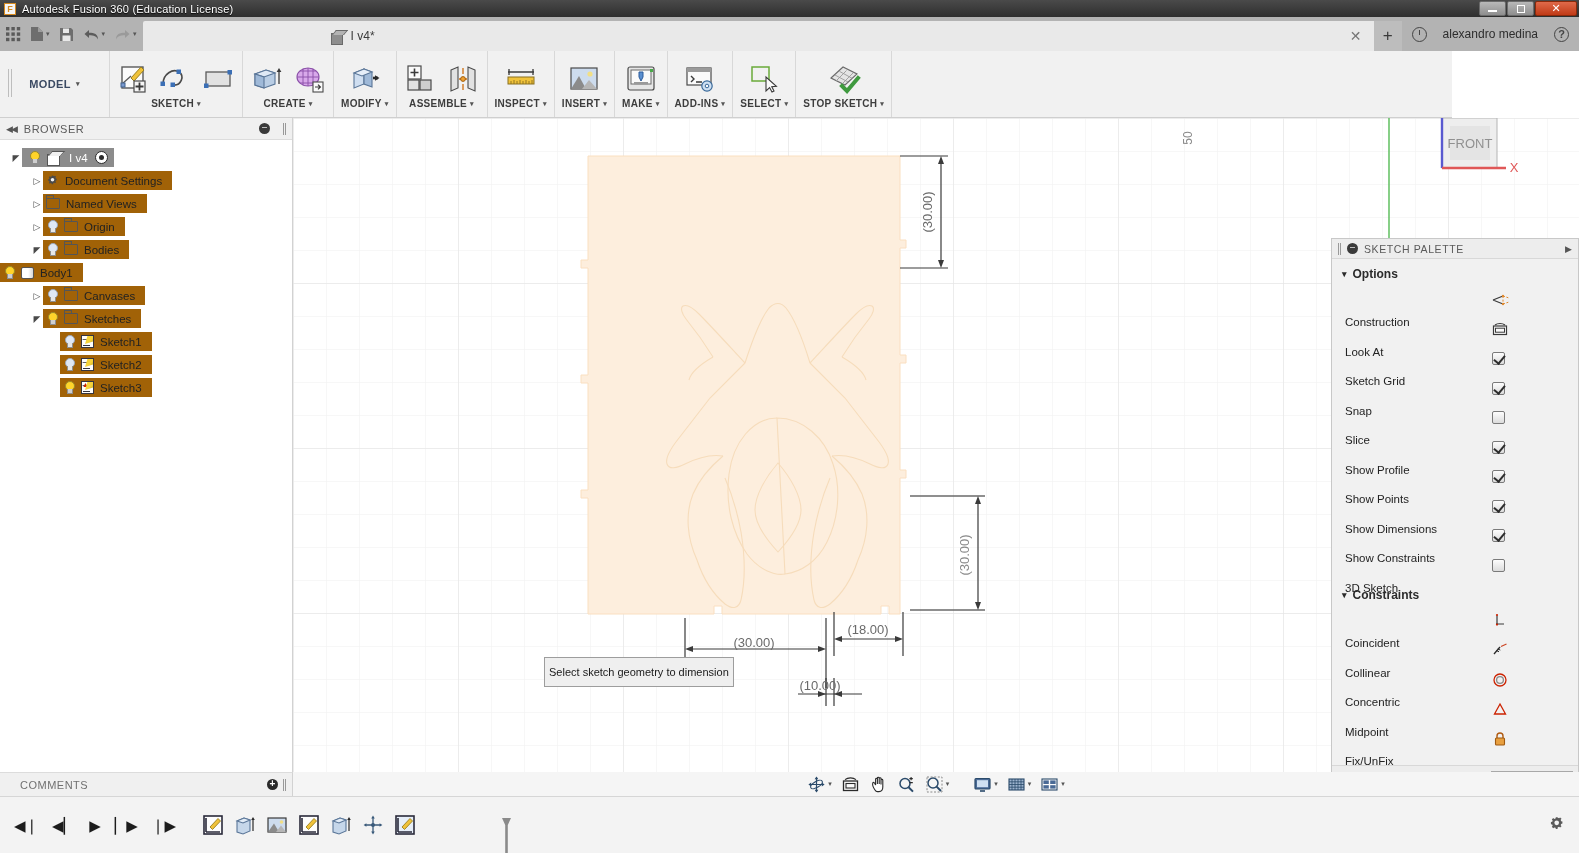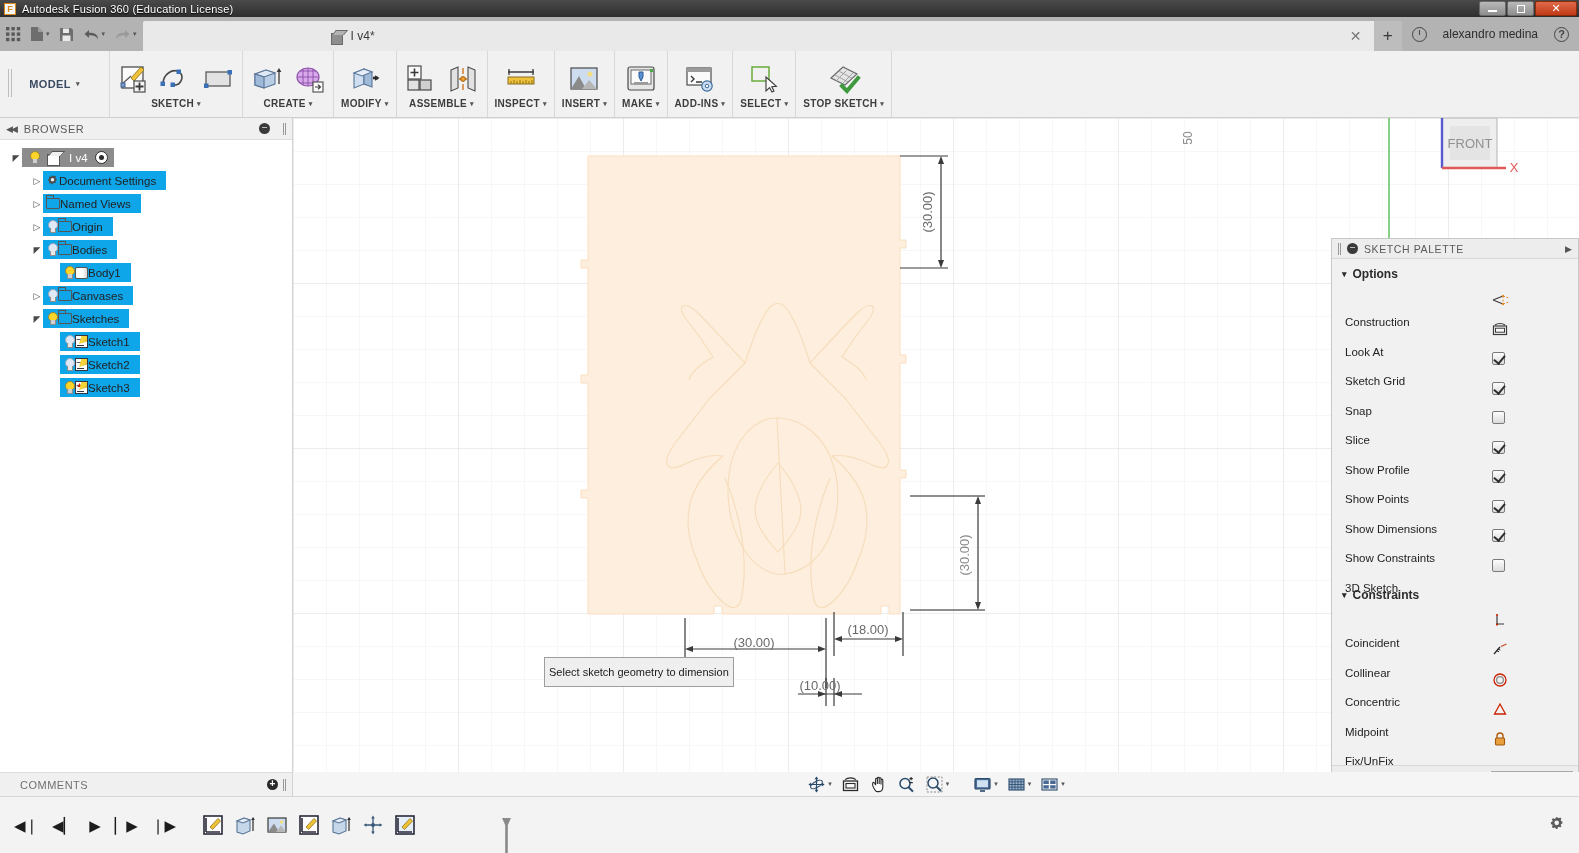--- a/index.html
+++ b/index.html
@@ -47,21 +47,21 @@
   #right-tools { display:flex; align-items:center; height:34px; gap:16px; padding:0 10px; }
   #user-name { font-size:12px; color:#2d2d2d; }
   .circ-icon { width:15px; height:15px; border:1.6px solid #444; border-radius:50%;
     position:relative; display:inline-block; }
   .circ-icon.clock:after { content:""; position:absolute; left:6px; top:2.5px; width:1.4px;
     height:5px; background:#444; }
   .circ-icon.help { font-size:11px; text-align:center; line-height:13px; color:#444;
     font-weight:bold; }
 
   
-  #ribbon { position:absolute; left:0; top:51px; width:1579px; height:67px;
+  #ribbon { position:absolute; left:0; top:51px; width:1452px; height:67px;
     background:#f1f1f1; border-bottom:1px solid #cfcfcf; display:flex; align-items:stretch; }
   #model-menu { width:110px; display:flex; align-items:center; justify-content:center;
     font-size:11px; font-weight:bold; color:#3b4a63; letter-spacing:.4px; gap:5px;
     border-right:1px solid #d8d8d8; position:relative; }
   #model-menu:before { content:""; position:absolute; left:8px; top:18px; width:1px;
     height:28px; background:#bdbdbd; box-shadow:3px 0 0 #bdbdbd; }
   .rgroup { display:flex; flex-direction:column; align-items:center; justify-content:flex-start;
     padding:3px 7px 0 7px; border-right:1px solid #d8d8d8;font-weight:bold; }
   .rgroup-icons { display:flex; gap:8px; align-items:flex-end; height:42px; }
   .rgroup-label { font-size:10px; color:#3d3d3d; letter-spacing:.3px; margin-top:2px;
@@ -75,21 +75,21 @@
   #browser-head { height:22px; background:#f0f0f0; border-bottom:1px solid #dcdcdc;
     display:flex; align-items:center; padding:0 6px; gap:8px; }
   #browser-head .title { font-size:11px; color:#5a5a5a; letter-spacing:.5px; }
   .dbl-arrow { font-size:9px; color:#555; letter-spacing:-2px; }
   .minus-circle { margin-left:auto; width:11px; height:11px; border-radius:50%;
     background:#3a3a3a; color:#fff; font-size:9px; line-height:9px; text-align:center; }
   .grip { width:3px; height:12px; border-left:1px solid #999; border-right:1px solid #999;
     margin-left:5px; }
   #tree { padding-top:6px; font-size:11.5px; color:#222; }
   .trow { height:23px; display:flex; align-items:center; }
-  .trow .hl { display:flex; align-items:center; background:#0ea5e9;
+  .trow .hl { display:flex; align-items:center; gap:6px; background:#a16207;
     padding:2px 10px 2px 3px; height:19px; }
   .trow.root .hl { background:#8c8c8c; color:#fff; padding:2px 6px; gap:7px; }
   .tri { width:12px; font-size:9px; color:#4a4a4a; text-align:center; }
   .tri.open { color:#4a4a4a; }
   .bulb { width:12px; height:13px; position:relative; display:inline-block; }
   .bulb:before { content:""; position:absolute; left:2px; top:0; width:8px; height:8px;
     border-radius:50%; background:#ffd42a; border:1px solid #9a8a2a; }
   .bulb:after { content:""; position:absolute; left:4px; top:8px; width:4px; height:4px;
     background:#cfcfcf; border:1px solid #8e8e8e; border-top:none; }
   .bulb.off:before { background:#dfe8f5; border-color:#9aa8bd; }
@@ -654,21 +654,21 @@
 
     <div class="trow" style="padding-left:31px;">
       <span class="tri open">◤</span>
       <span class="hl">
         <span class="bulb off"></span>
         <span class="folder"></span>
         <span>Bodies</span>
       </span>
     </div>
 
-    <div class="trow" style="padding-left:60px;">
+    <div class="trow" style="">
       <span class="hl">
         <span class="bulb"></span>
         <span class="body-icon"></span>
         <span>Body1</span>
       </span>
     </div>
 
     <div class="trow" style="padding-left:31px;">
       <span class="tri">▷</span>
       <span class="hl">

